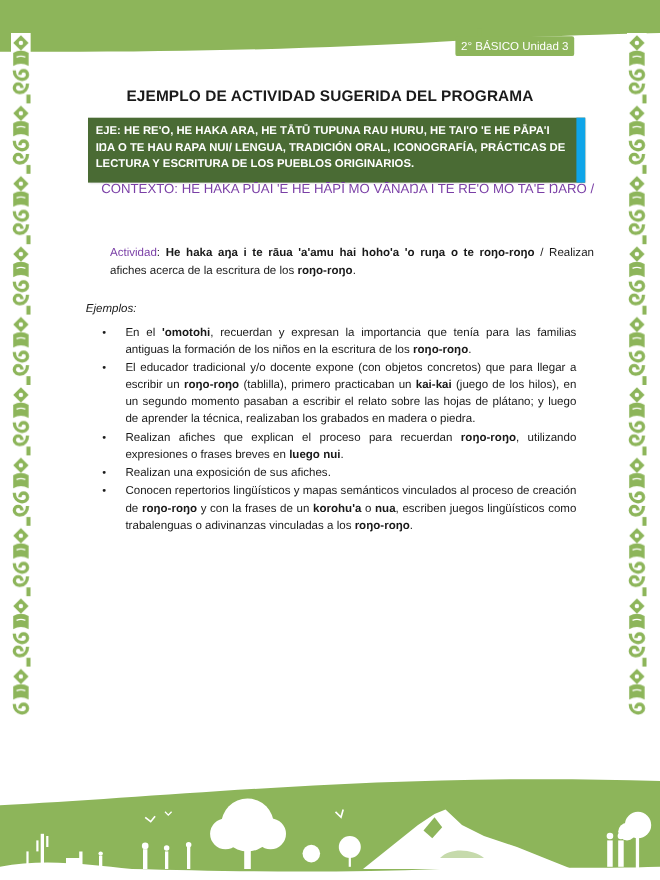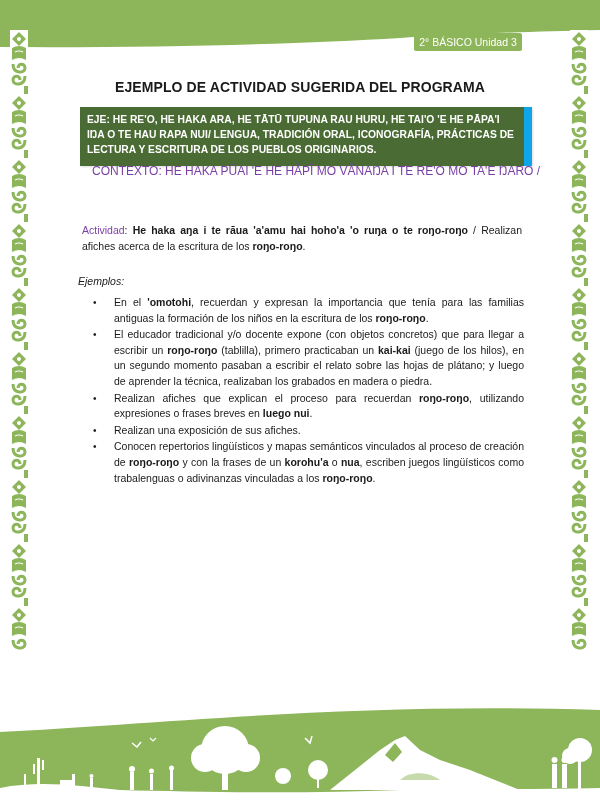--- a/index.html
+++ b/index.html
@@ -29,21 +29,21 @@
       position: absolute; left: 80px; top: 107px; width: 430px; height: 48px;
       background: #4a6b34; color: #ffffff; font-weight: bold; font-size: 10.3px;
       line-height: 15px; padding: 5px 7px 6px 7px; border-right: 8px solid #0ea5e9;
       box-shadow: 1px 1px 2px rgba(0,0,0,0.15);
     }
     .contexto {
       position: absolute; left: 76px; top: 164px; width: 460px;
       color: #7a3fa6; font-size: 12px; line-height: 15px; margin-left: 16px;
     }
     .actividad {
-      position: absolute; left: 82px; top: 222px; width: 440px;
+      position: absolute; left: 100px; top: 222px; width: 440px;
       font-size: 10.5px; line-height: 16px; text-align: justify;
     }
     .actividad .label { color: #7a3fa6; }
     .ejemplos-label {
       position: absolute; left: 78px; top: 275px; font-size: 10.5px; font-style: italic;
     }
     .examples {
       position: absolute; left: 78px; top: 295px; width: 446px;
       margin: 0; padding: 0; list-style: none;
       font-size: 10.5px; line-height: 15.6px;

